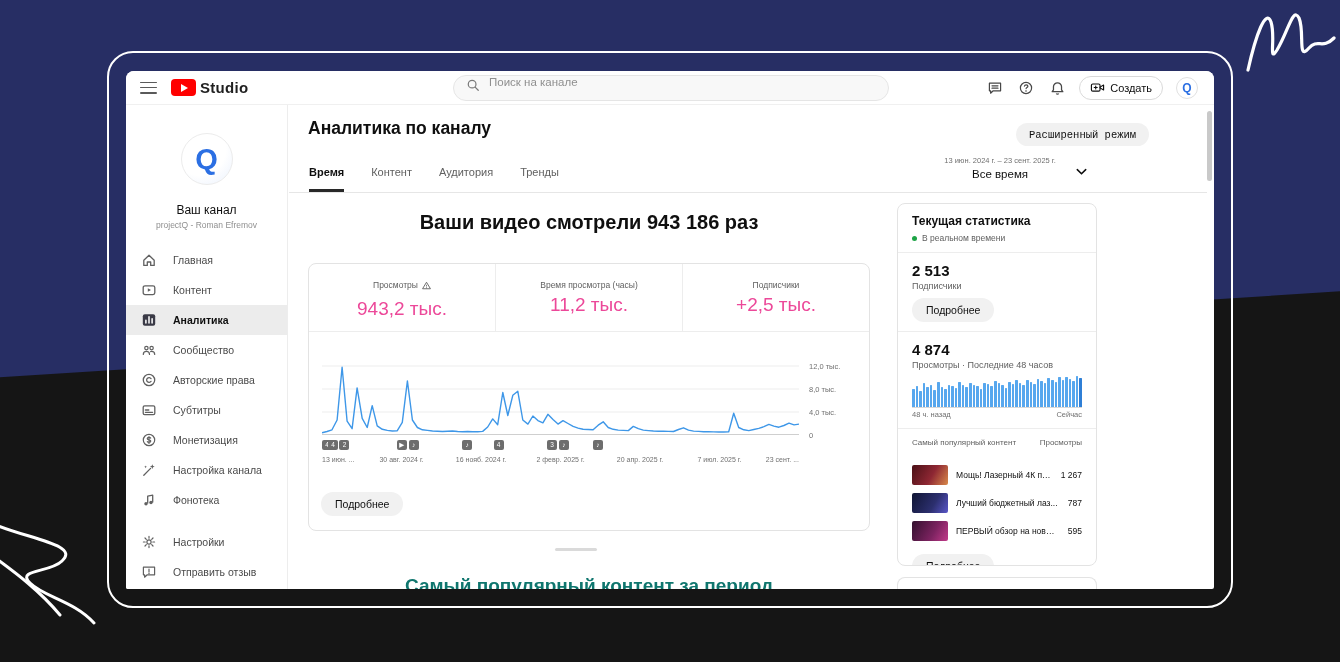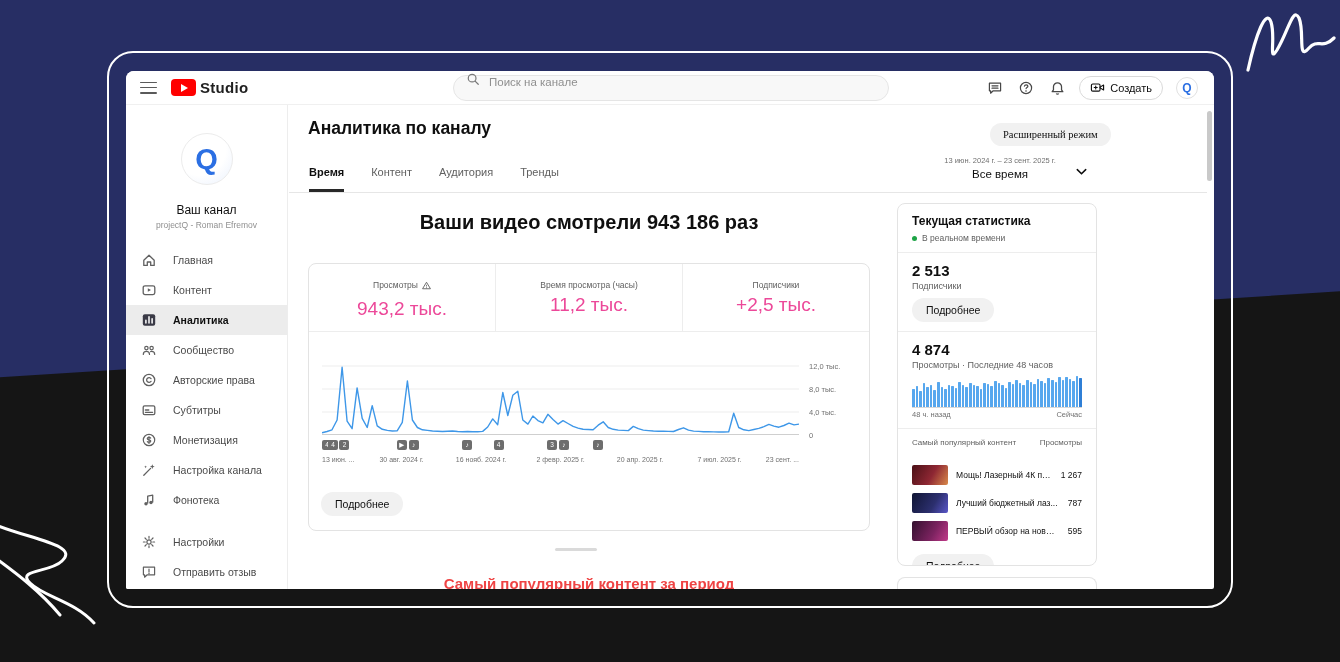--- a/index.html
+++ b/index.html
@@ -12,42 +12,42 @@
   .frame{position:absolute;left:107px;top:51px;width:1126px;height:557px;border:2px solid #fff;border-radius:26px}
   .app{position:absolute;left:17px;top:18px;width:1088px;height:518px;background:#fff;border-radius:8px 8px 2px 2px;overflow:hidden}
   
   .topbar{position:absolute;left:0;top:0;width:100%;height:34px;background:#fff;border-bottom:1px solid #f0f0f0;display:flex;align-items:center}
   .hamburger{width:17px;height:12px;margin-left:14px;display:flex;flex-direction:column;justify-content:space-between;cursor:pointer}
   .hamburger span{display:block;height:1.6px;background:#5a5a5a;border-radius:1px}
   .logo{display:flex;align-items:center;gap:4px;margin-left:14px}
   .logo-mark{width:25px;height:17px;background:#ff0000;border-radius:4px;position:relative}
   .logo-mark::after{content:"";position:absolute;left:10px;top:4.5px;border-left:7px solid #fff;border-top:4px solid transparent;border-bottom:4px solid transparent}
   .logo-text{font-size:15px;font-weight:600;color:#1f1f1f;letter-spacing:.3px}
-  .search{position:absolute;left:327px;top:4px;width:436px;height:26px;background:#f8f8f8;border:1px solid #e5e5e5;border-radius:14px;display:flex;align-items:flex-end;padding:12px 10px;gap:7px}
+  .search{position:absolute;left:327px;top:4px;width:436px;height:26px;background:#f8f8f8;border:1px solid #e5e5e5;border-radius:14px;display:flex;align-items:flex-start;padding:0 10px;gap:7px}
   .search input{flex:1;border:none;outline:none;background:transparent;font-size:11.5px;color:#333;font-family:"Liberation Sans",sans-serif}
   .search input::placeholder{color:#8f8f8f}
   .topbar-right{position:absolute;right:16px;top:0;height:34px;display:flex;align-items:center;gap:13px}
   .tb-icon{width:18px;height:18px;display:flex;align-items:center;justify-content:center;cursor:pointer}
   .create-btn{height:24px;border:1px solid #d9d9d9;background:#fff;border-radius:14px;display:flex;align-items:center;gap:5px;padding:0 10px;font-size:11px;color:#0f0f0f;cursor:pointer;font-family:"Liberation Sans",sans-serif}
   .avatar-sm{width:22px;height:22px;border-radius:50%;border:1px solid #e0e0e0;background:#fff;display:flex;align-items:center;justify-content:center;font-size:12px;font-weight:800;color:#2b6fe3;cursor:pointer}
   
   .sidebar{position:absolute;left:0;top:34px;bottom:0;width:162px;background:#fff;border-right:1px solid #ededed}
   .ch-avatar{width:52px;height:52px;border-radius:50%;margin:28px auto 0;background:radial-gradient(circle at 35% 30%,#ffffff 55%,#eaf1fd);border:1px solid #ececec;display:flex;align-items:center;justify-content:center;font-size:29px;font-weight:800;color:#2b6fe3}
   .ch-name{margin-top:18px;text-align:center;font-size:12px;font-weight:500;color:#0f0f0f}
   .ch-handle{margin-top:3px;text-align:center;font-size:8.5px;color:#909090}
   .nav{margin-top:15px}
   .nav-item{height:30px;display:flex;align-items:center;gap:16px;padding-left:15px;cursor:pointer}
   .nav-item.active{background:#ececec}
   .nav-icon{width:16px;height:16px;display:flex;align-items:center;justify-content:center}
   .nav-label{font-size:10.5px;color:#4a4a4a;white-space:nowrap}
   .nav-item.active .nav-label{color:#0f0f0f;font-weight:700}
   .nav-footer{margin-top:12px}
   
   .page-title{position:absolute;left:182px;top:47px;font-size:17.5px;font-weight:700;color:#0f0f0f}
-  .adv-btn{position:absolute;left:864px;top:52px;height:23px;padding:0 13px;background:#f1f1f1;border:none;border-radius:13px;font-size:10.5px;color:#0f0f0f;cursor:pointer;font-family:Liberation Serif, serif}
+  .adv-btn{position:absolute;left:890px;top:52px;height:23px;padding:0 13px;background:#f1f1f1;border:none;border-radius:13px;font-size:10.5px;color:#0f0f0f;cursor:pointer;font-family:Liberation Mono, monospace}
   .tabs-row{position:absolute;left:183px;top:94px;display:flex;gap:27px}
   .tab{font-size:11px;color:#606060;line-height:14px;padding-bottom:10px;border-bottom:3px solid transparent;cursor:pointer}
   .tab.active{color:#0f0f0f;font-weight:700;border-bottom-color:#282828}
   .tabs-divider{position:absolute;left:163px;top:121px;width:918px;height:1px;background:#e6e6e6}
   .date-filter{position:absolute;left:794px;top:85px;width:160px;text-align:center;cursor:pointer}
   .date-range{font-size:7.5px;color:#707070;white-space:nowrap}
   .date-preset{font-size:11.5px;color:#0f0f0f;margin-top:3px}
   .date-chevron{position:absolute;left:948px;top:93px;cursor:pointer}
   .headline{position:absolute;left:182px;top:140px;width:562px;text-align:center;font-size:20px;font-weight:700;color:#0f0f0f}
   
@@ -61,21 +61,21 @@
   .chart-wrap{position:absolute;left:13px;top:76px;width:477px;height:95px}
   .y-ticks{position:absolute;left:500px;top:76px;width:55px;height:95px}
   .ytick{position:absolute;font-size:7.5px;color:#707070;white-space:nowrap}
   .markers{position:absolute;left:13px;top:176px;width:477px;height:11px}
   .marker-chip{position:absolute;top:0;width:10px;height:10px;background:#6d6d6d;color:#fff;border-radius:2px;font-size:6.5px;line-height:10px;text-align:center;cursor:pointer}
   .x-ticks{position:absolute;left:13px;top:192px;width:477px;height:10px}
   .xtick{position:absolute;font-size:7px;color:#707070;white-space:nowrap}
   .chip-btn{height:24px;padding:0 14px;background:#f1f1f1;border:none;border-radius:13px;font-size:10.5px;color:#0f0f0f;cursor:pointer;font-family:"Liberation Sans",sans-serif}
   .card-see-more{position:absolute;left:12px;bottom:14px}
   .pull-handle{position:absolute;left:429px;top:477px;width:42px;height:3px;background:#dadada;border-radius:2px}
-  .next-title{position:absolute;left:182px;top:504px;width:562px;text-align:center;font-size:15px;font-weight:700;color:#ef4444}
+  .next-title{position:absolute;left:182px;top:504px;width:562px;text-align:center;font-size:19px;font-weight:700;color:#0f766e}
   
   .rt-card{position:absolute;left:771px;top:132px;width:200px;height:363px;border:1px solid #e3e3e3;border-radius:8px;background:#fff;padding:10px 14px;overflow:hidden}
   .rt-title{font-size:12px;font-weight:700;color:#0f0f0f}
   .rt-live{margin-top:5px;display:flex;align-items:center;gap:5px}
   .live-dot{width:5px;height:5px;border-radius:50%;background:#1ea446}
   .rt-live-label{font-size:8.5px;color:#606060}
   .hr{height:1px;background:#ededed;margin:9px -14px}
   .rt-big{margin-top:8px;font-size:15px;font-weight:700;color:#0f0f0f}
   .rt-sub{margin-top:2px;font-size:9px;color:#606060}
   .rt-chip{margin-top:7px}

